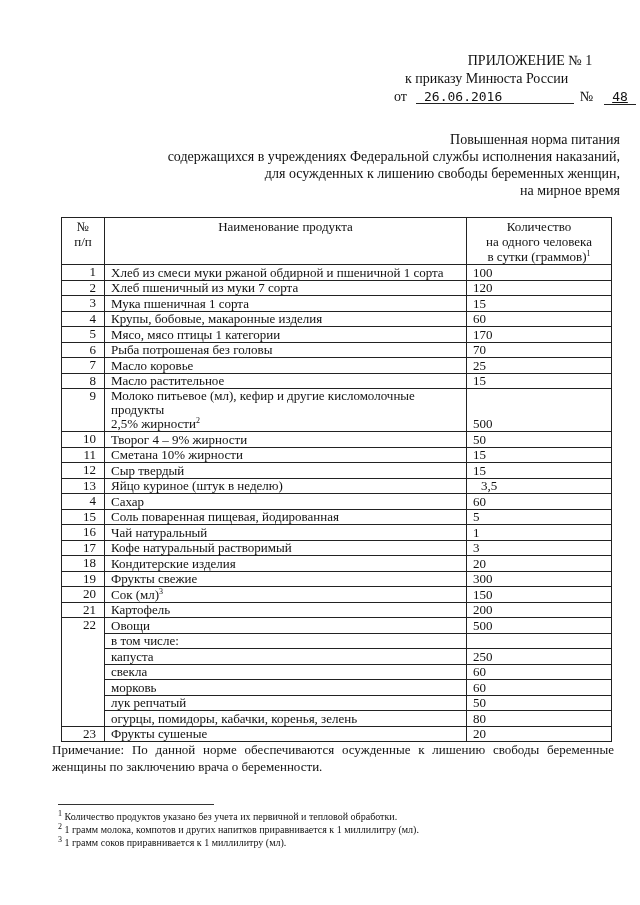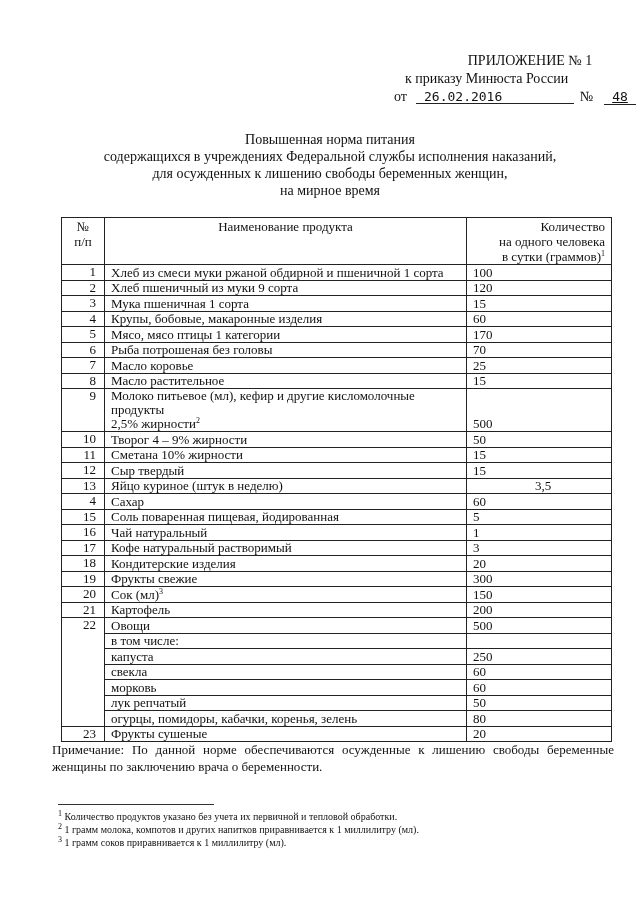--- a/index.html
+++ b/index.html
@@ -21,55 +21,55 @@
     font-family: "DejaVu Sans Mono", monospace; font-size: 13px; padding-left: 8px; box-sizing: border-box;
   }
   .appendix .no { position: absolute; left: 190px; top: 0; }
   .appendix .num {
     position: absolute; left: 214px; top: 0; width: 32px; height: 16px;
     border-bottom: 1px solid #222;
     font-family: "DejaVu Sans Mono", monospace; font-size: 13px; text-align: center; text-decoration: underline;
   }
   .title {
     position: absolute; left: 40px; top: 131px; width: 580px;
-    text-align: center; font-size: 14px; line-height: 17px;
+    text-align: right; font-size: 14px; line-height: 17px;
   }
   table.norm {
     position: absolute; left: 61px; top: 217px; width: 551px;
     border-collapse: collapse; font-size: 13px;
   }
   table.norm td, table.norm th {
     border: 1px solid #222; padding: 0 6px; height: 14.5px; line-height: 14px;
     font-weight: normal; vertical-align: bottom;
   }
   table.norm th { vertical-align: top; text-align: center; line-height: 15px; padding-top: 1px; }
-  table.norm th.hq { text-align: right; margin-top: 44px; }
+  table.norm th.hq { text-align: center; margin-top: 44px; }
   table.norm td.n { text-align: right; width: 28px; padding-right: 8px; vertical-align: top; }
   table.norm td.q { text-align: left; width: 124px; }
-  table.norm td.q.off { text-align: center; padding-left: 14px; }
+  table.norm td.q.off { padding-left: 14px; }
   sup { font-size: 8px; line-height: 0; }
   .note {
     position: absolute; left: 52px; top: 741px; width: 562px;
     font-size: 13px; line-height: 17px; text-align: justify;
   }
   .fn-rule { position: absolute; left: 58px; top: 804px; width: 156px; border-top: 1px solid #333; }
   .footnotes {
     position: absolute; left: 58px; top: 810px; width: 540px;
     font-size: 10px; line-height: 13px;
   }
 </style>
 </head>
 <body>
 
 <div class="appendix">
   <div class="l1">ПРИЛОЖЕНИЕ № 1</div>
   <div class="l2">к приказу Минюста России</div>
   <div class="l3">
     <span class="ot">от</span>
-    <span class="date">26.02.2016</span>
+    <span class="date">26.06.2016</span>
     <span class="no">№</span>
     <span class="num">48</span>
   </div>
 </div>
 
 <div class="title">
   <div>Повышенная норма питания</div>
   <div>содержащихся в учреждениях Федеральной службы исполнения наказаний,</div>
   <div>для осужденных к лишению свободы беременных женщин,</div>
   <div>на мирное время</div>
@@ -91,21 +91,21 @@
     </tr>
   </thead>
   <tbody id="tbody">
       <tr>
         <td class="n">1</td>
         <td><span>Хлеб из смеси муки ржаной обдирной и пшеничной 1 сорта</span></td>
         <td class="q">100</td>
       </tr>
       <tr>
         <td class="n">2</td>
-        <td><span>Хлеб пшеничный из муки 9 сорта</span></td>
+        <td><span>Хлеб пшеничный из муки 7 сорта</span></td>
         <td class="q">120</td>
       </tr>
       <tr>
         <td class="n">3</td>
         <td><span>Мука пшеничная 1 сорта</span></td>
         <td class="q">15</td>
       </tr>
       <tr>
         <td class="n">4</td>
         <td><span>Крупы, бобовые, макаронные изделия</span></td>

